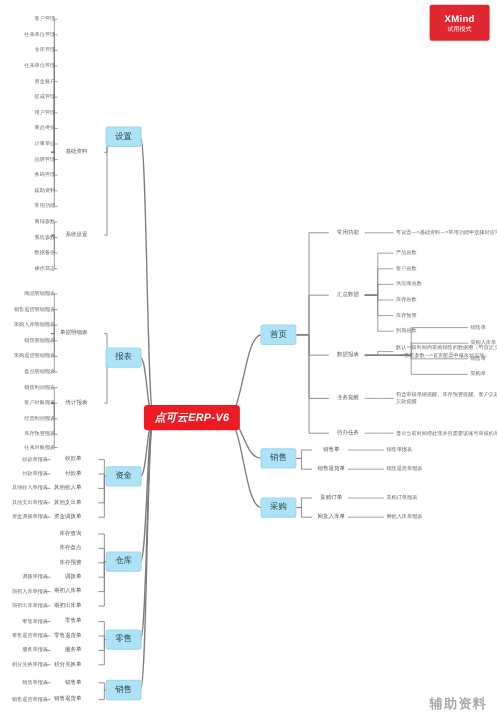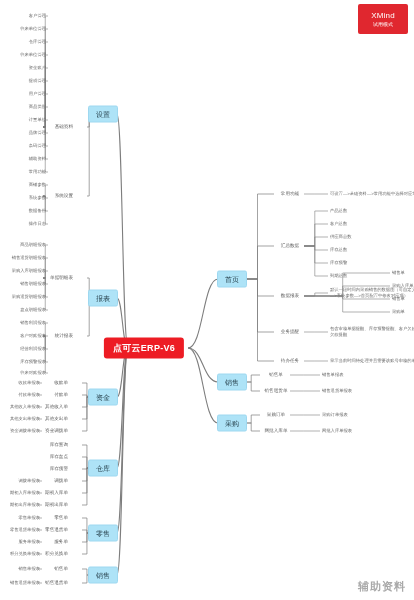--- a/index.html
+++ b/index.html
@@ -34,21 +34,21 @@
   .r-anchor{transform:translate(0,-50%);}
   .l-anchor{transform:translate(-100%,-50%);}
 
   
   #xmind-wm{
     position:absolute;right:6px;top:4px;width:50px;height:30px;
     background:#e0272f;border-radius:2px;color:#fff;
     display:flex;flex-direction:column;align-items:center;
     justify-content:center;
   }
-  #xmind-wm .t1{font-size:8px;font-weight:normal;letter-spacing:.2px;}
+  #xmind-wm .t1{font-size:8px;font-weight:bold;letter-spacing:.2px;}
   #xmind-wm .t2{font-size:5px;margin-top:1px;}
   #site-wm{
     position:absolute;right:8px;bottom:6px;
     color:#8d8d8d;font-size:11px;font-weight:bold;letter-spacing:1px;
     opacity:.75;
   }
 </style>
 </head>
 <body>
 
@@ -148,21 +148,21 @@
       <path d="M38,542 H39.8 V542 H42" stroke="#7d7d7d" stroke-width="0.6" fill="none"></path>
       <path d="M91,533 H86.95 V554 H82" stroke="#7d7d7d" stroke-width="0.7" fill="none"></path>
       <path d="M38,554 H39.8 V554 H42" stroke="#7d7d7d" stroke-width="0.6" fill="none"></path>
       <path d="M128,348 C122.5,348 122.5,575 117,575" stroke="#7d7d7d" stroke-width="1.1" fill="none"></path>
       <path d="M91,575 H86.95 V569 H82" stroke="#7d7d7d" stroke-width="0.7" fill="none"></path>
       <path d="M38,569 H39.8 V569 H42" stroke="#7d7d7d" stroke-width="0.6" fill="none"></path>
       <path d="M91,575 H86.95 V583 H82" stroke="#7d7d7d" stroke-width="0.7" fill="none"></path>
       <path d="M38,583 H39.8 V583 H42" stroke="#7d7d7d" stroke-width="0.6" fill="none"></path>
     </svg>
   <div id="nodes">
-      <div class="node root" style="left: 144px; top: 348px;">点可云ERP-V6</div>
+      <div class="node root" style="left: 160px; top: 348px; font-style: italic;">点可云ERP-V6</div>
       <div class="node lvl1" style="left: 232px; top: 279px;">首页</div>
       <div class="node lvl2" style="left: 290px; top: 194px;">常用功能</div>
       <div class="node lvl3 wrapnote r-anchor" style="left: 330px; top: 194px;">可设置—&gt;基础资料—&gt;常用功能中选择对应常用功能</div>
       <div class="node lvl2" style="left: 290px; top: 246px;">汇总数据</div>
       <div class="node lvl3 r-anchor" style="left: 330px; top: 211px;">产品总数</div>
       <div class="node lvl3 r-anchor" style="left: 330px; top: 224px;">客户总数</div>
       <div class="node lvl3 r-anchor" style="left: 330px; top: 237px;">供应商总数</div>
       <div class="node lvl3 r-anchor" style="left: 330px; top: 250px;">库存总数</div>
       <div class="node lvl3 r-anchor" style="left: 330px; top: 263px;">库存预警</div>
       <div class="node lvl3 r-anchor" style="left: 330px; top: 276px;">到期总数</div>

